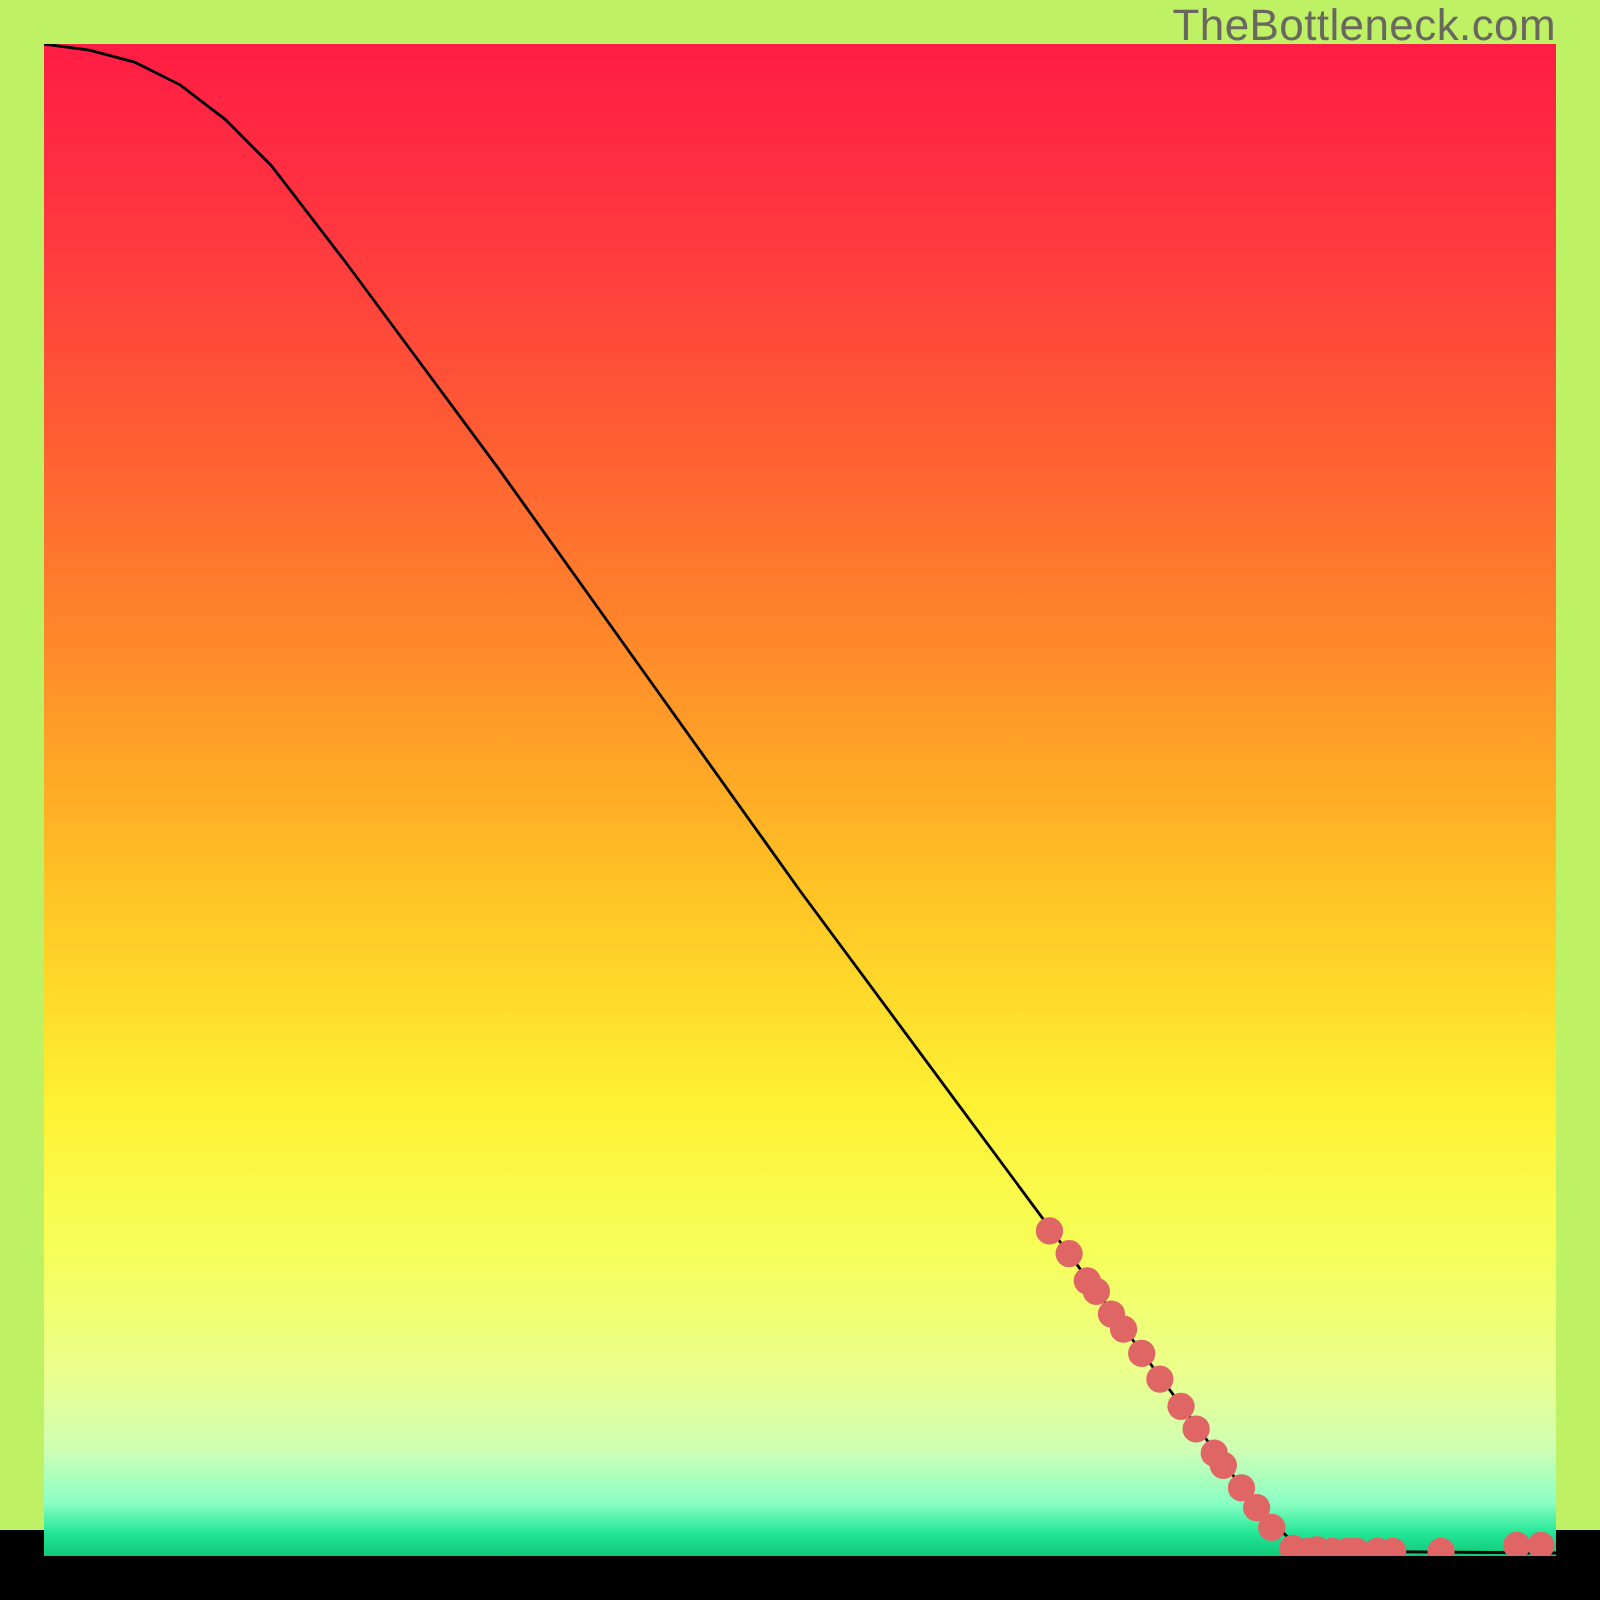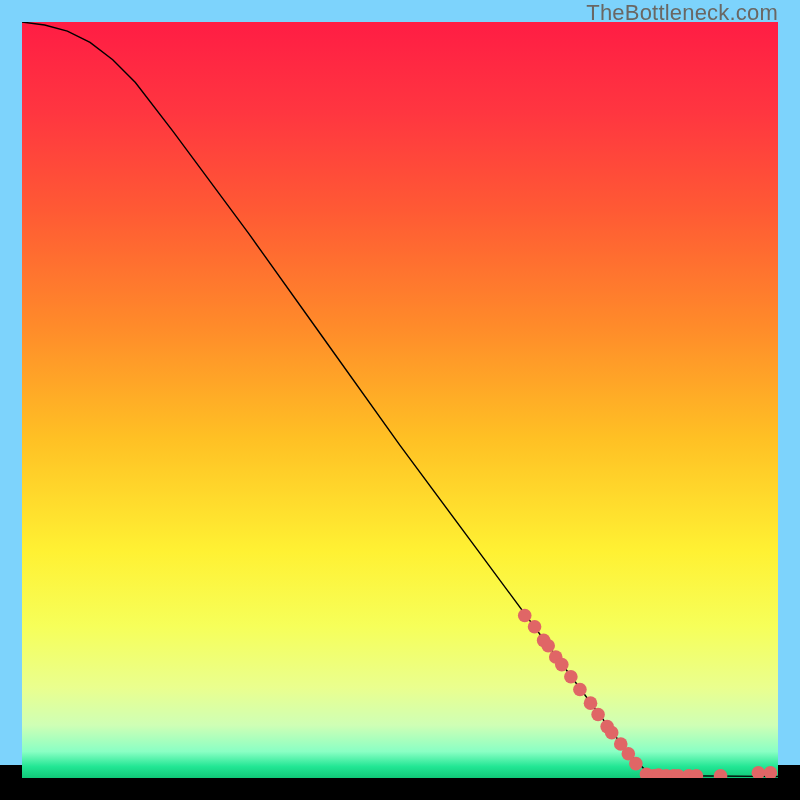--- a/index.html
+++ b/index.html
@@ -8,21 +8,21 @@
     background: #000;
     width: 800px;
     height: 800px;
     overflow: hidden;
     font-family: Arial, Helvetica, sans-serif;
   }
   .frame {
     position: relative;
     width: 800px;
     height: 765px;
-    background: #7dd3fc;
+    background: #bef264;
   }
   .watermark {
     position: absolute;
     top: 0px;
     right: 22px;
     color: #6a6763;
     font-size: 22px;
     font-weight: 500;
     letter-spacing: 0.2px;
     z-index: 5;

